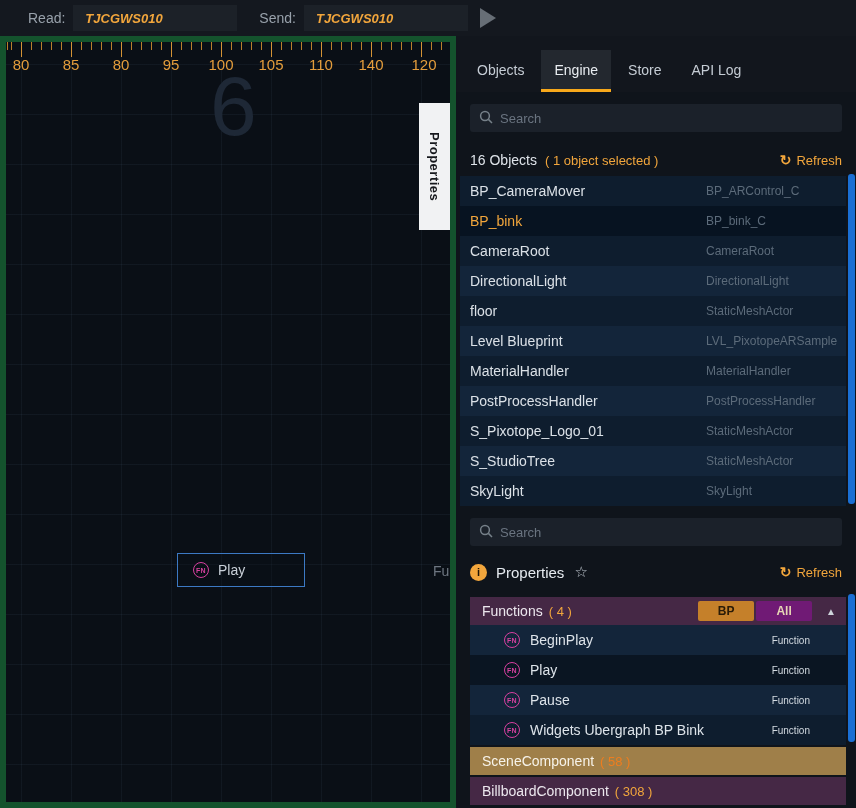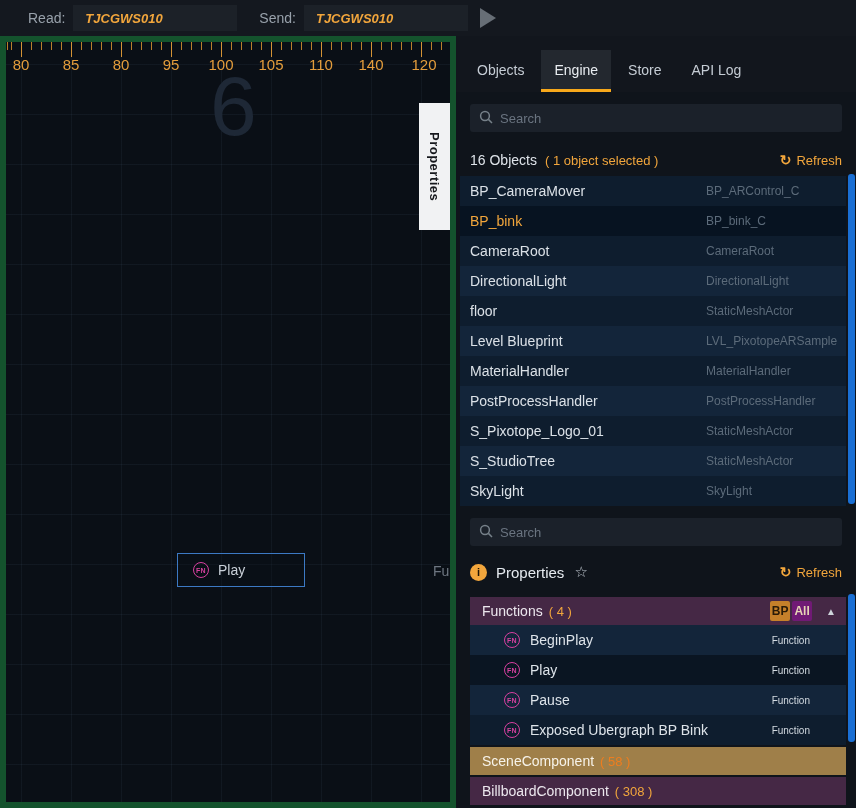--- a/index.html
+++ b/index.html
@@ -71,21 +71,21 @@
 
   .sect{display:flex;align-items:center;height:28px;margin:13px 10px 0 14px;padding:0 10px 0 12px;
         font-size:14px;cursor:pointer}
   .sect.purple{background:#452845}
   .sect.gold{background:#9f7f49;margin-top:2px}
   .sect-name{color:#ece7ee}
   .gold .sect-name{color:#f7f3ea}
   .sect-count{color:#f2a63c;margin-left:6px;font-size:13px}
   .gold .sect-count{color:#ef7d1e}
   .seg{margin-left:auto;display:flex;gap:2px}
-  .seg-btn{width:20px;height:20px;font-size:12px;font-weight:bold;display:flex;align-items:center;
+  .seg-btn{width:56px;height:20px;font-size:12px;font-weight:bold;display:flex;align-items:center;
         justify-content:center;border-radius:2px;cursor:pointer}
   .seg-btn.bp{background:#c5802a;color:#2a1b07}
   .seg-btn.all{background:#701a75;color:#e6d5b5}
   .collapse{margin-left:14px;color:#ced4db;font-size:10px;cursor:pointer}
 
   .fnlist{margin:0 10px 0 14px}
   .fn-row{display:flex;align-items:center;height:30px;padding:0 36px 0 34px;gap:10px;cursor:pointer}
   .fn-row:nth-child(odd){background:#13253a}
   .fn-row:nth-child(even){background:#0e1d2e}
   .fn-row.sel{background:#0a1522}
@@ -246,21 +246,21 @@
       <span class="fn-label">Play</span>
       <span class="fn-type">Function</span>
     </div>
     <div class="fn-row">
       <span class="fn-badge">FN</span>
       <span class="fn-label">Pause</span>
       <span class="fn-type">Function</span>
     </div>
     <div class="fn-row">
       <span class="fn-badge">FN</span>
-      <span class="fn-label">Exposed Ubergraph BP Bink</span>
+      <span class="fn-label">Widgets Ubergraph BP Bink</span>
       <span class="fn-type">Function</span>
     </div>
   </div>
 
   <div class="sect gold">
     <span class="sect-name">SceneComponent</span>
     <span class="sect-count">( 58 )</span>
   </div>
 
   <div class="sect purple" style="margin-top:2px">

